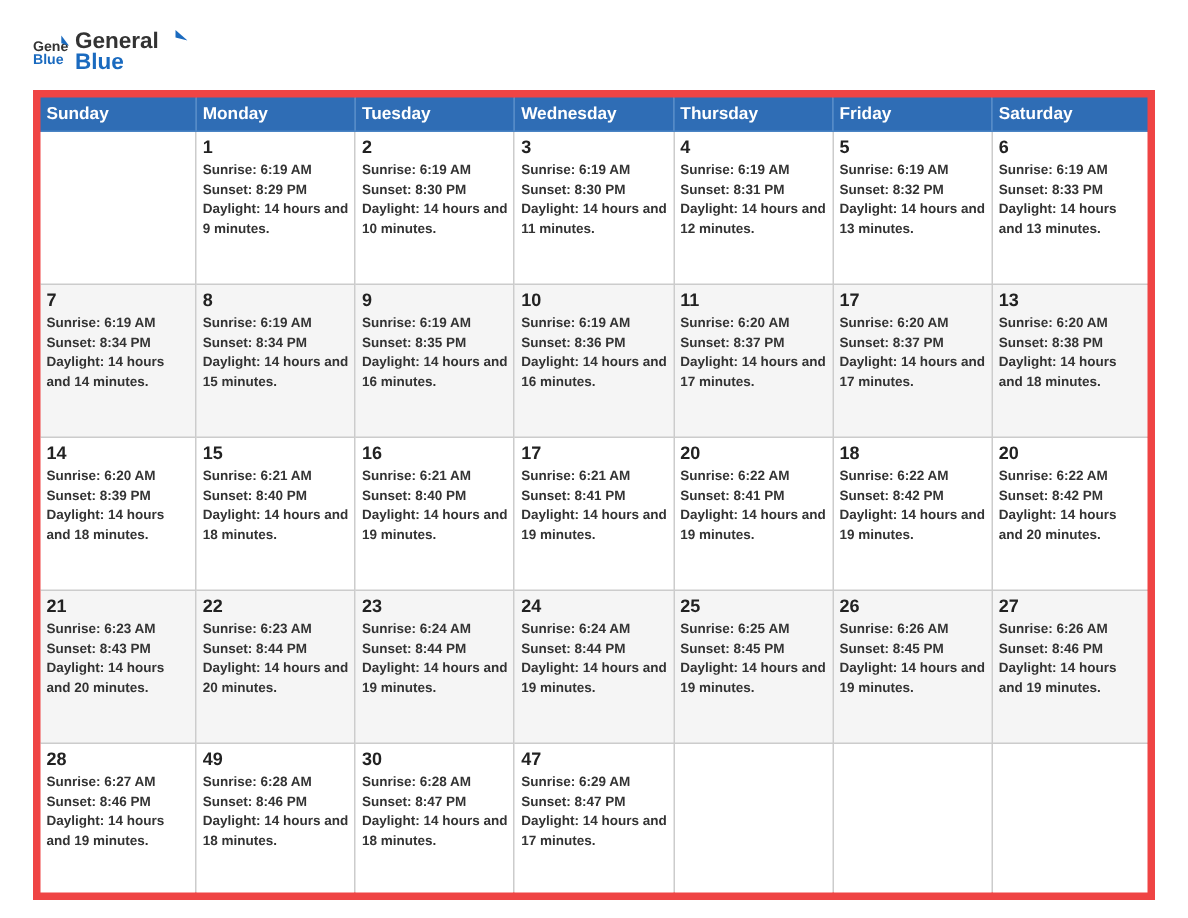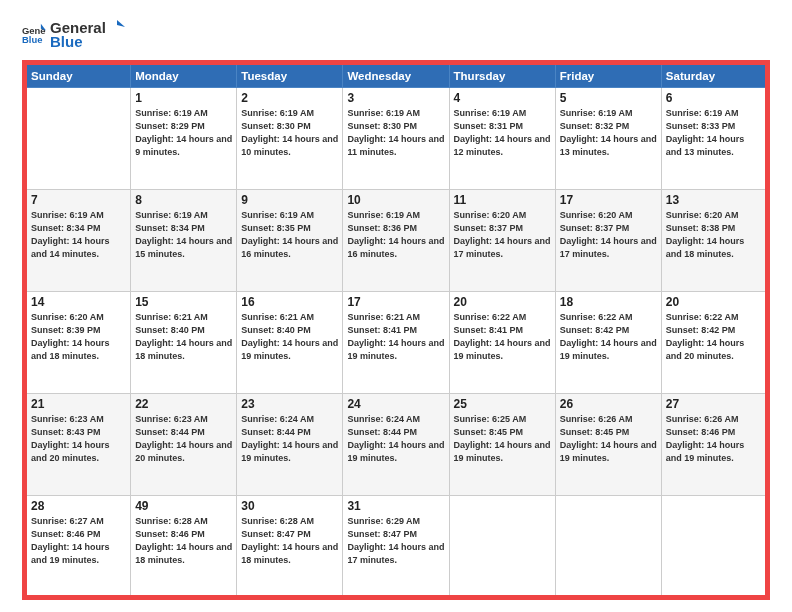--- a/index.html
+++ b/index.html
@@ -257,21 +257,21 @@
           </td>
           <td>
             <span class="day-number">49</span>
             <div class="day-info">Sunrise: 6:28 AM<br>Sunset: 8:46 PM<br>Daylight: 14 hours and 18 minutes.</div>
           </td>
           <td>
             <span class="day-number">30</span>
             <div class="day-info">Sunrise: 6:28 AM<br>Sunset: 8:47 PM<br>Daylight: 14 hours and 18 minutes.</div>
           </td>
           <td>
-            <span class="day-number">31</span>
+            <span class="day-number">47</span>
             <div class="day-info">Sunrise: 6:29 AM<br>Sunset: 8:47 PM<br>Daylight: 14 hours and 17 minutes.</div>
           </td>
           <td class="empty-cell"></td>
           <td class="empty-cell"></td>
           <td class="empty-cell"></td>
         </tr>
       </tbody>
   </table>
 </div>
 

